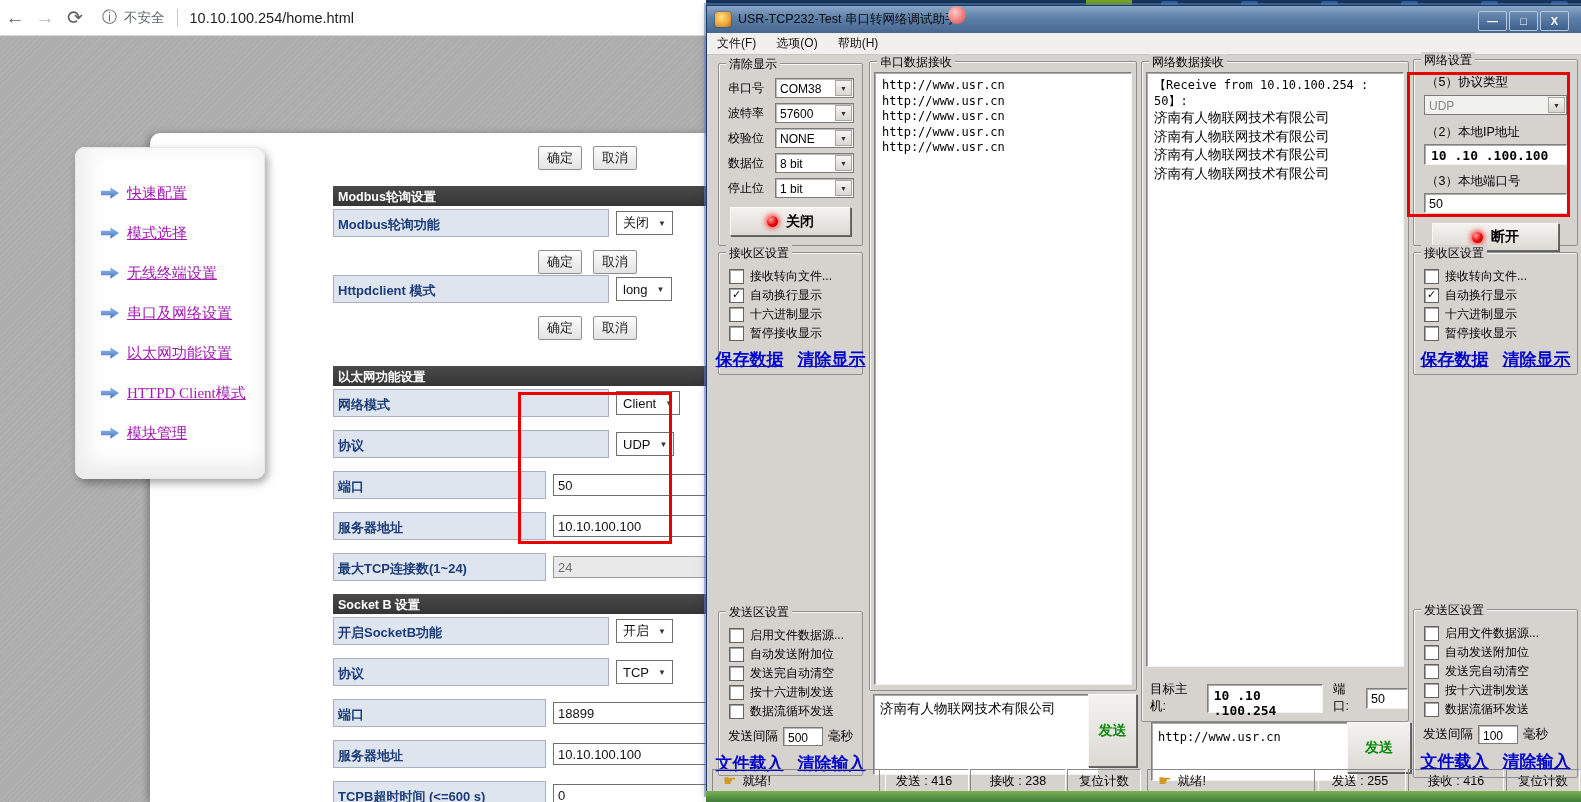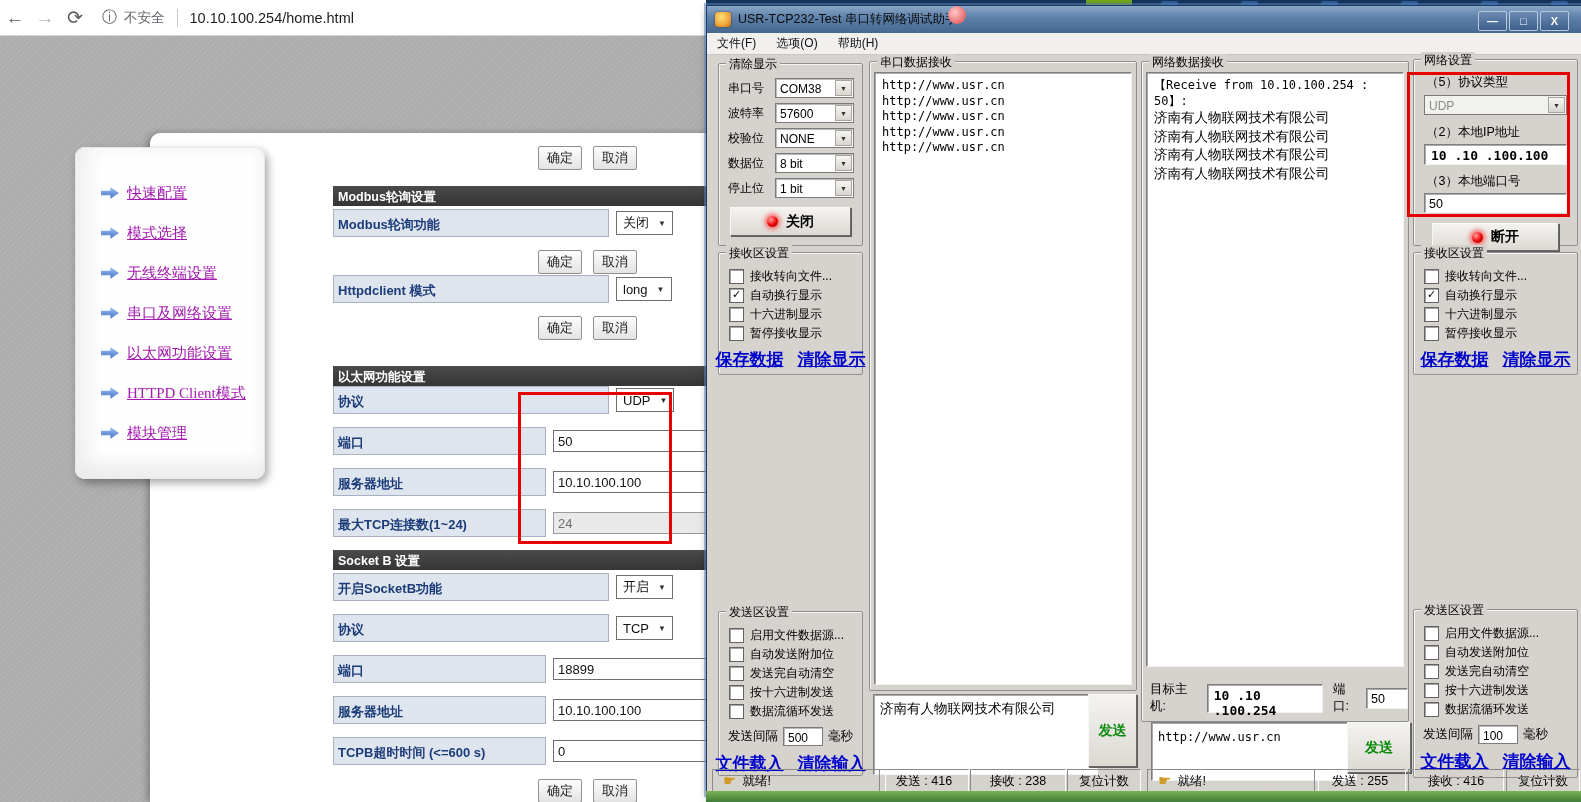--- a/index.html
+++ b/index.html
@@ -187,20 +187,26 @@
         <div class="fval">
             <span class="wsel">long</span>
           </div>
       </div>
       <div class="btnrow mt13">
         <div class="wbtn">确定</div>
         <div class="wbtn">取消</div>
       </div>
 
       <div class="sechdr mt28">以太网功能设置</div>
+      <div class="frow mt3">
+        <div class="flabel">网络模式</div>
+        <div class="fval">
+            <span class="wsel">Client</span>
+          </div>
+      </div>
       <div class="frow">
         <div class="flabel">协议</div>
         <div class="fval">
             <span class="wsel">UDP</span>
           </div>
       </div>
       <div class="frow">
         <div class="flabel">端口</div>
         <div class="fval">
             <input class="winput" value="50" style="">

